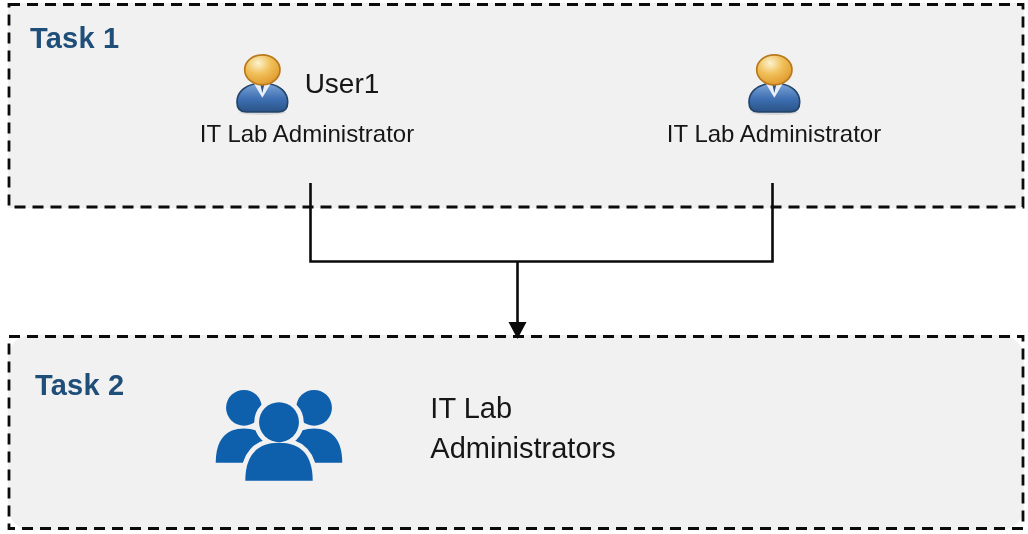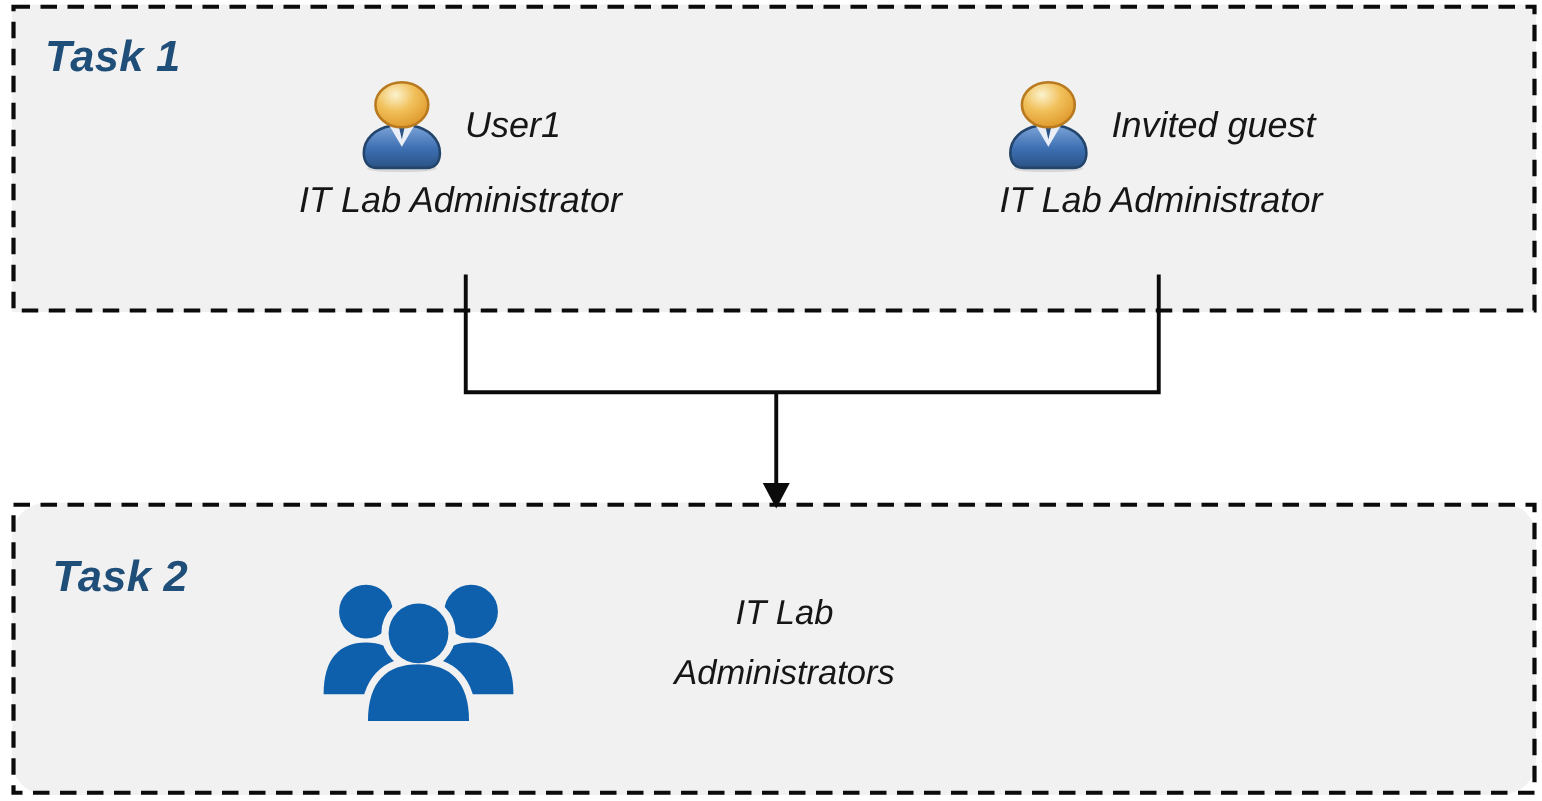--- a/index.html
+++ b/index.html
@@ -8,39 +8,39 @@
     --line-color:#0b0b0b;
     --accent:#1f4e79;
     --text:#161616;
     --group-icon-blue:#0e5fac;
   }
   *{margin:0;padding:0;box-sizing:border-box;}
   html,body{background:var(--page-bg);}
   body{font-family:"Liberation Sans","DejaVu Sans",sans-serif;color:var(--text);}
   .canvas{position:relative;width:1028px;height:534px;background:var(--page-bg);overflow:hidden;}
 
-  .task-box{position:absolute;background:var(--box-fill);z-index:1;font-style:italic;}
+  .task-box{position:absolute;background:var(--box-fill);z-index:1;}
   .task-box.task1{left:8px;top:3px;width:1016px;height:205px;}
   .task-box.task2{left:8px;top:335px;width:1016px;height:195px;border-radius:23px;}
 
   .task-label{position:absolute;font-size:29px;font-weight:700;color:var(--accent);letter-spacing:0.2px;}
   .task1 .task-label{left:22px;top:19px;}
   .task2 .task-label{left:27px;top:34px;}
 
   .user-block{position:absolute;top:48px;transform:translateX(-50%);display:flex;flex-direction:column;align-items:center;}
   .user-block.user-a{left:299px;}
   .user-block.user-b{left:766px;}
   .user-row{display:flex;align-items:center;gap:15px;height:66px;}
-  .user-name{font-size:24px;color:var(--text);white-space:nowrap;}
+  .user-name{font-size:28px;color:var(--text);white-space:nowrap;}
   .user-role{font-size:24px;color:var(--text);white-space:nowrap;margin-top:3px;text-align:center;}
 
   .person-icon{width:55px;height:62px;flex:0 0 auto;}
 
   .group-icon{position:absolute;left:205px;top:52px;width:132px;height:102px;}
-  .group-name{position:absolute;left:515px;top:53px;transform:translateX(-50%);text-align:center;font-size:23px;line-height:40px;color:var(--text);white-space:nowrap;}
+  .group-name{position:absolute;left:515px;top:53px;transform:translateX(-50%);text-align:left;font-size:29px;line-height:40px;color:var(--text);white-space:nowrap;}
 
   .overlay{position:absolute;left:0;top:0;width:1028px;height:534px;z-index:5;pointer-events:none;}
   .hidden-defs{position:absolute;width:0;height:0;overflow:hidden;}
 </style>
 </head>
 <body>
 
 <svg class="hidden-defs" aria-hidden="true">
   <defs>
     <radialGradient id="headGrad" cx="38%" cy="28%" r="80%">
@@ -94,21 +94,20 @@
         <span class="user-name">User1</span>
       </div>
       <div class="user-role">IT Lab Administrator</div>
     </div>
 
     <div class="user-block user-b">
       <div class="user-row">
         <svg class="person-icon">
             <use href="#sym-person" xlink:href="#sym-person"></use>
           </svg>
-        <span class="user-name">Invited guest</span>
       </div>
       <div class="user-role">IT Lab Administrator</div>
     </div>
   </div>
 
   <div class="task-box task2">
     <div class="task-label">Task 2</div>
     <svg class="group-icon" viewBox="0 0 96 74">
         <use href="#sym-group" xlink:href="#sym-group"></use>
       </svg>

